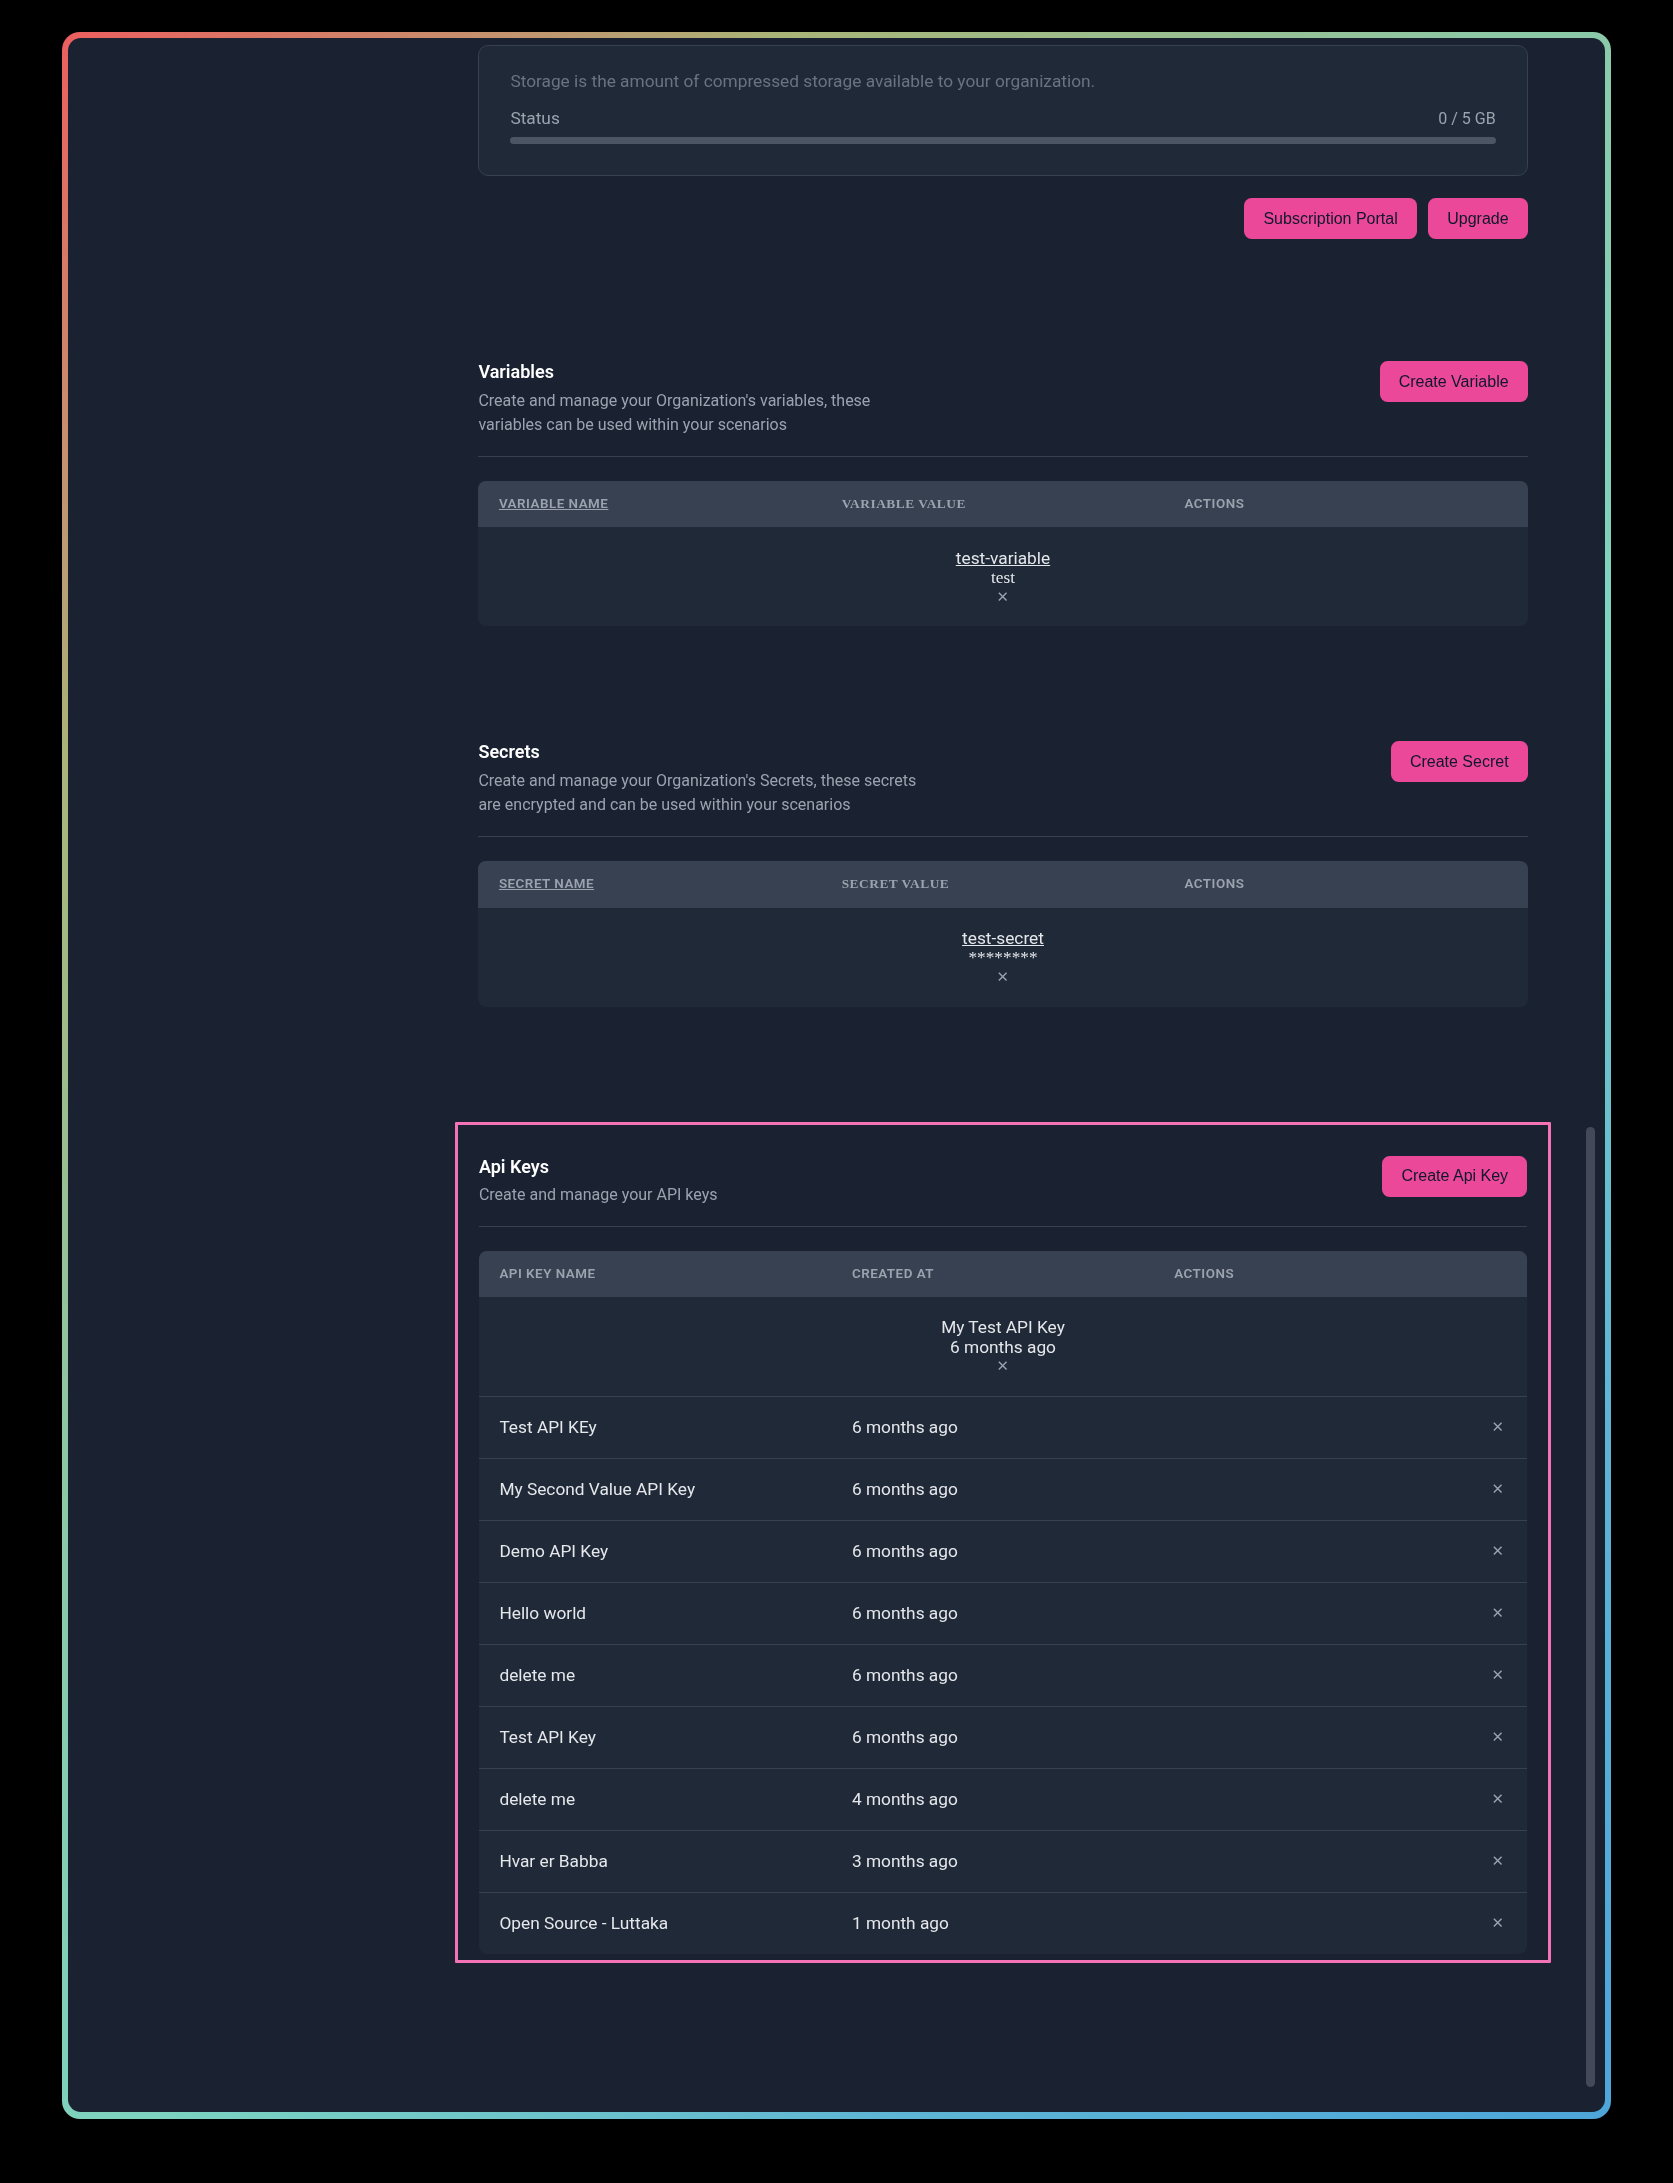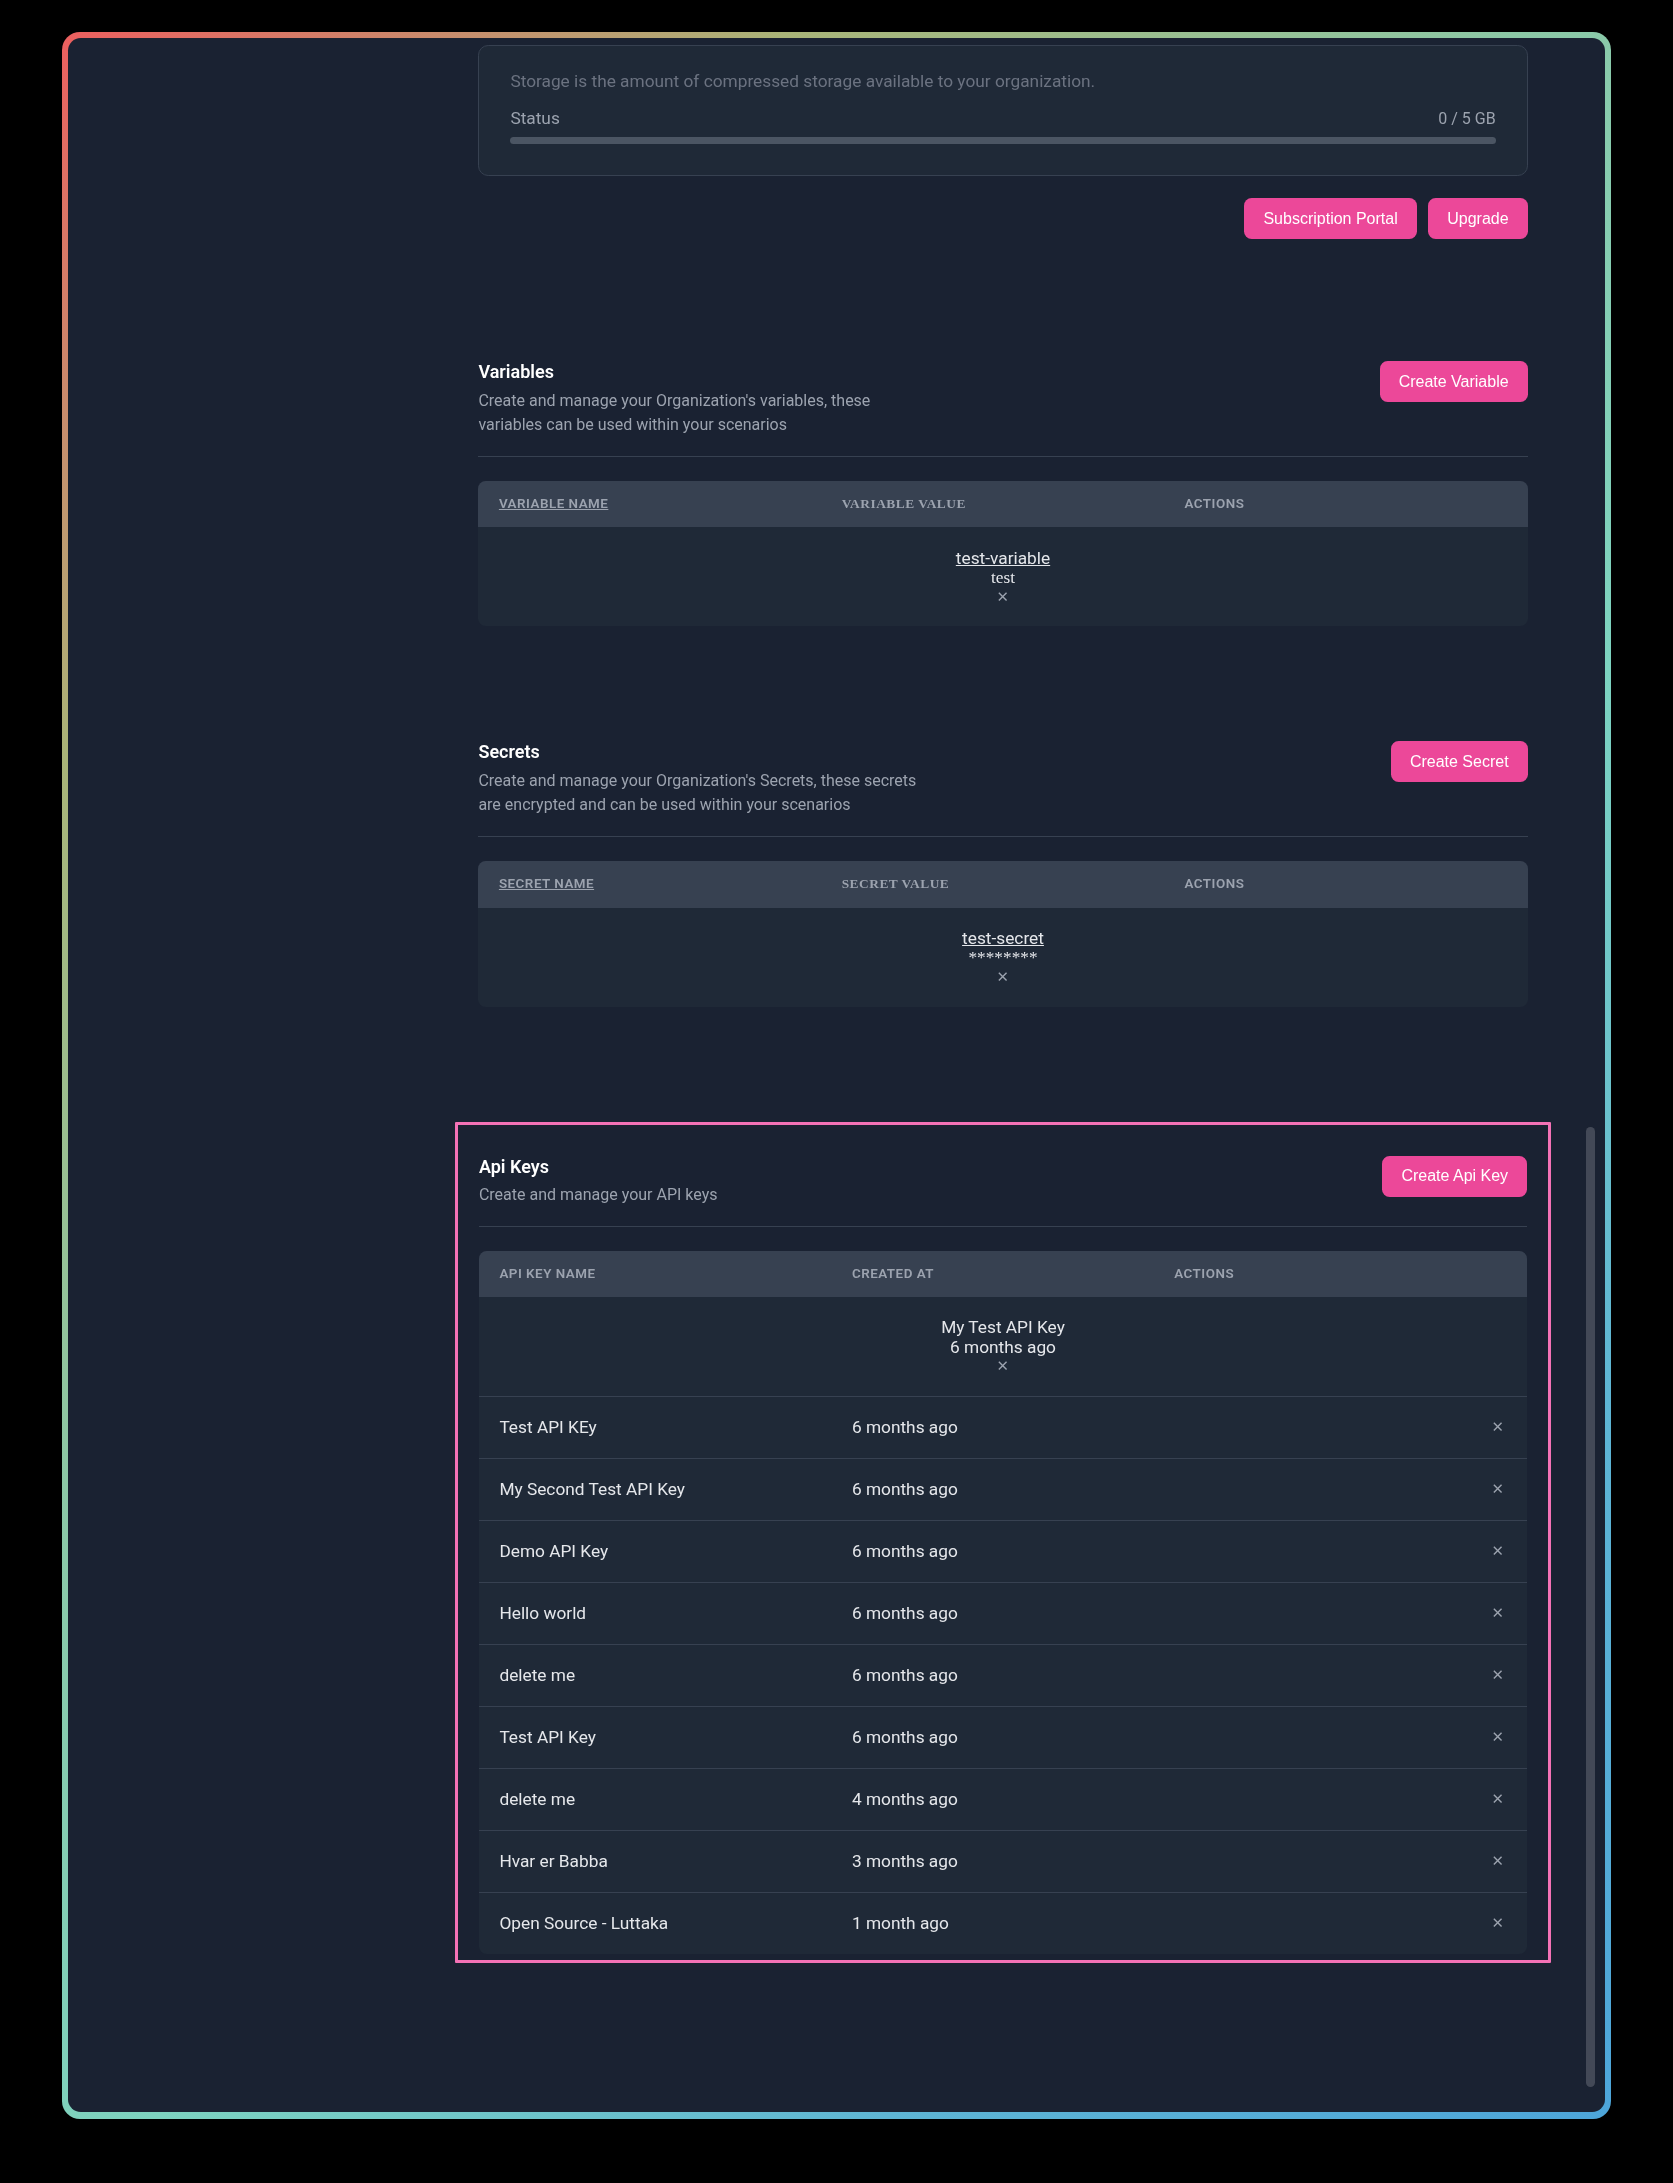--- a/index.html
+++ b/index.html
@@ -106,21 +106,21 @@
 
     .button-row {
       display: flex;
       justify-content: flex-end;
       gap: 11.5px;
       margin-bottom: 122px;
     }
 
     .btn-pink {
       background: #ec4899;
-      color: #ffffff;
+      color: #0f172a;
       border: none;
       padding: 11.5px 19px;
       border-radius: 7.7px;
       font-size: 16px;
       font-weight: 500;
       cursor: pointer;
     }
 
     .section {
       margin-bottom: 115px;
@@ -341,21 +341,21 @@
                 <div class="table-cell col-api-created">6 months ago</div>
                 <div class="table-cell col-api-actions">
                   <span class="close-icon">
                     <svg viewBox="0 0 24 24" fill="none">
                       <path d="M6 6 L18 18 M18 6 L6 18"></path>
                     </svg>
                   </span>
                 </div>
               </div>
               <div class="table-row">
-                <div class="table-cell col-api-name">My Second Test API Key</div>
+                <div class="table-cell col-api-name">My Second Value API Key</div>
                 <div class="table-cell col-api-created">6 months ago</div>
                 <div class="table-cell col-api-actions">
                   <span class="close-icon">
                     <svg viewBox="0 0 24 24" fill="none">
                       <path d="M6 6 L18 18 M18 6 L6 18"></path>
                     </svg>
                   </span>
                 </div>
               </div>
               <div class="table-row">

